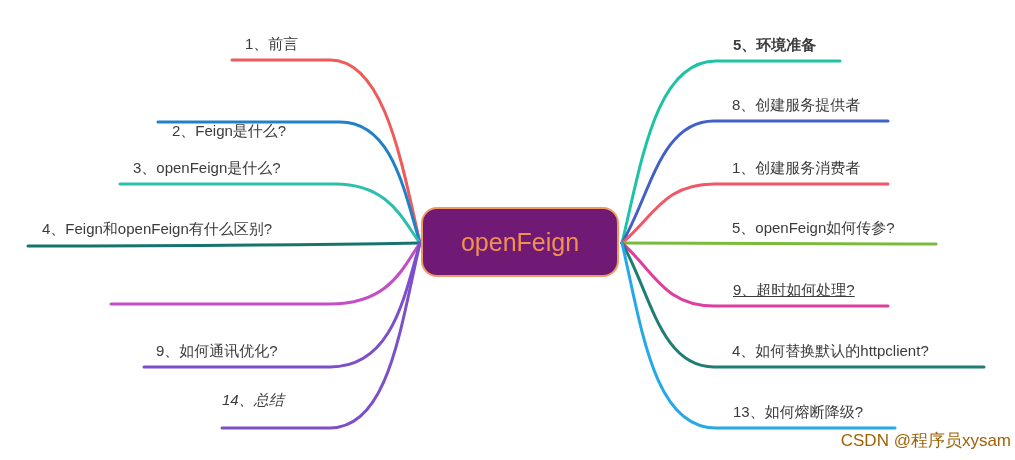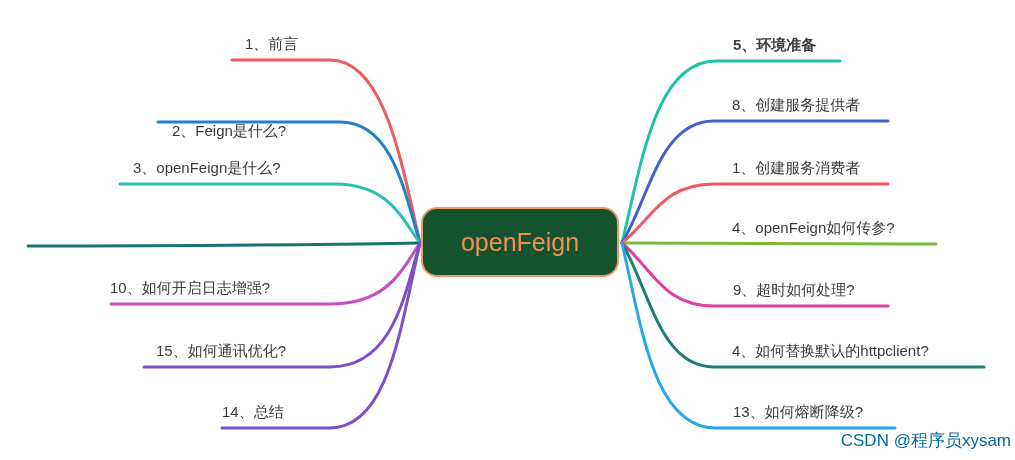--- a/index.html
+++ b/index.html
@@ -34,21 +34,21 @@
     cursor: default;
   }
   .root-node {
     position: absolute;
     left: 421px;
     top: 207px;
     width: 198px;
     height: 70px;
     border: 2px solid #f09a63;
     border-radius: 16px;
-    background: #14532d;
+    background: #701a75;
     display: flex;
     align-items: center;
     justify-content: center;
     box-sizing: border-box;
   }
   .root-node span {
     font-size: 25px;
     color: #f0914f;
   }
   .watermark {
@@ -78,31 +78,31 @@
     <path d="M622,243 C654,216 664,184 714,184 H888" stroke="#f25768"></path>
     <path d="M622,243 C700,244 820,244 936,244" stroke="#7cba3d"></path>
     <path d="M622,243 C654,271 664,306 714,306 H888" stroke="#dd3f9f"></path>
     <path d="M622,243 C650,291 660,367 714,367 H984" stroke="#1f7d74"></path>
     <path d="M622,243 C642,330 654,428 716,428 H895" stroke="#25a8e8"></path>
   </svg>
 
   <div class="node-label" style="left:245px; top:34px;">1、前言</div>
   <div class="node-label" style="left:172px; top:96px;margin-top:25px;">2、Feign是什么?</div>
   <div class="node-label" style="left:133px; top:158px;">3、openFeign是什么?</div>
-  <div class="node-label" style="left:110px; top:278px;">10、如何开启日志增强?</div>
-  <div class="node-label" style="left:156px; top:341px;">15、如何通讯优化?</div>
-  <div class="node-label" style="left:222px; top:402px;">14、总结</div>
+  <div class="node-label" style="left:42px;  top:219px;">4、Feign和openFeign有什么区别?</div>
+  <div class="node-label" style="left:156px; top:341px;">9、如何通讯优化?</div>
+  <div class="node-label" style="left:222px; top:390px;font-style:italic;">14、总结</div>
 
   <div class="node-label" style="left:733px; top:35px;font-weight:bold;">5、环境准备</div>
   <div class="node-label" style="left:732px; top:95px;">8、创建服务提供者</div>
   <div class="node-label" style="left:732px; top:158px;">1、创建服务消费者</div>
-  <div class="node-label" style="left:732px; top:218px;">4、openFeign如何传参?</div>
-  <div class="node-label" style="left:733px; top:280px;">9、超时如何处理?</div>
+  <div class="node-label" style="left:732px; top:218px;">5、openFeign如何传参?</div>
+  <div class="node-label" style="left:733px; top:280px;text-decoration:underline;">9、超时如何处理?</div>
   <div class="node-label" style="left:732px; top:341px;">4、如何替换默认的httpclient?</div>
   <div class="node-label" style="left:733px; top:402px;">13、如何熔断降级?</div>
 
   <div class="root-node" style="border-color: rgb(240, 154, 99);">
     <span style="color: rgb(240, 145, 79);">openFeign</span>
   </div>
 
-  <div class="watermark" style="color: #0369a1;">CSDN @程序员xysam</div>
+  <div class="watermark" style="color: #a16207;">CSDN @程序员xysam</div>
 
 </div>
 
 </body></html>

